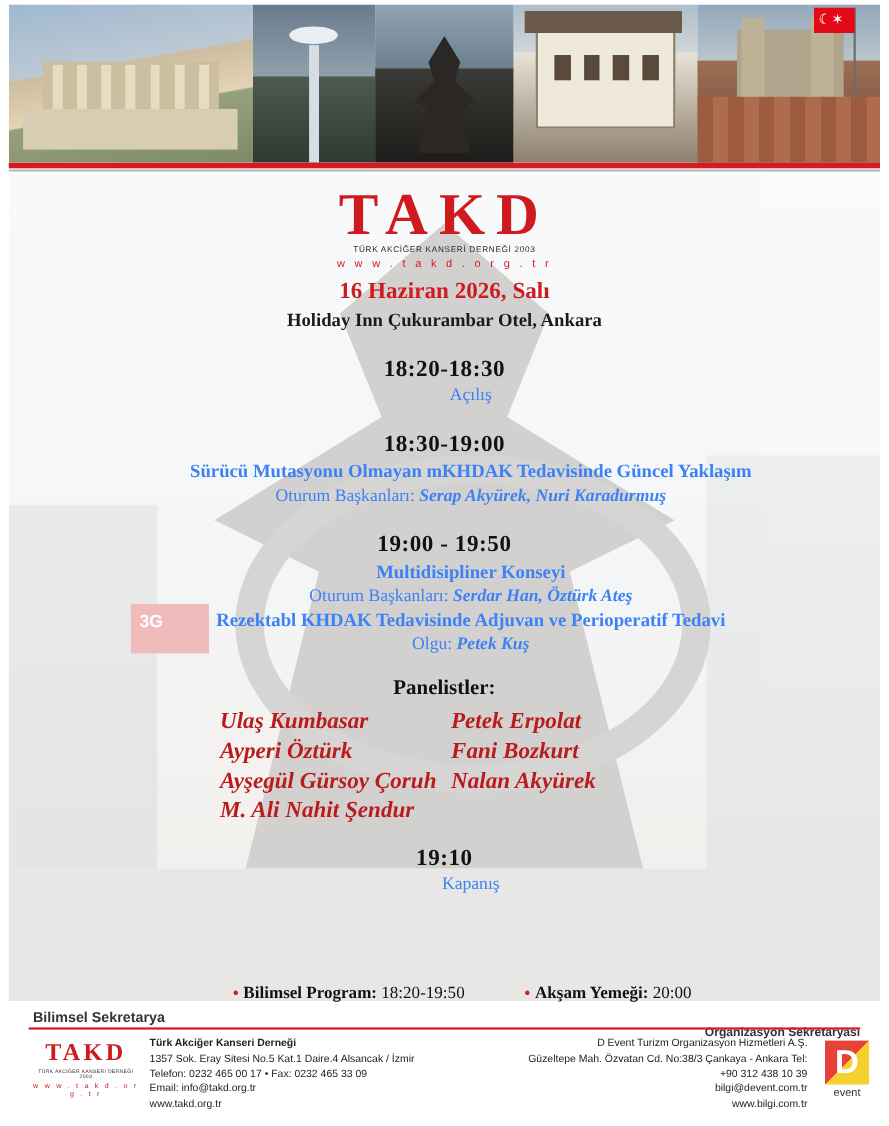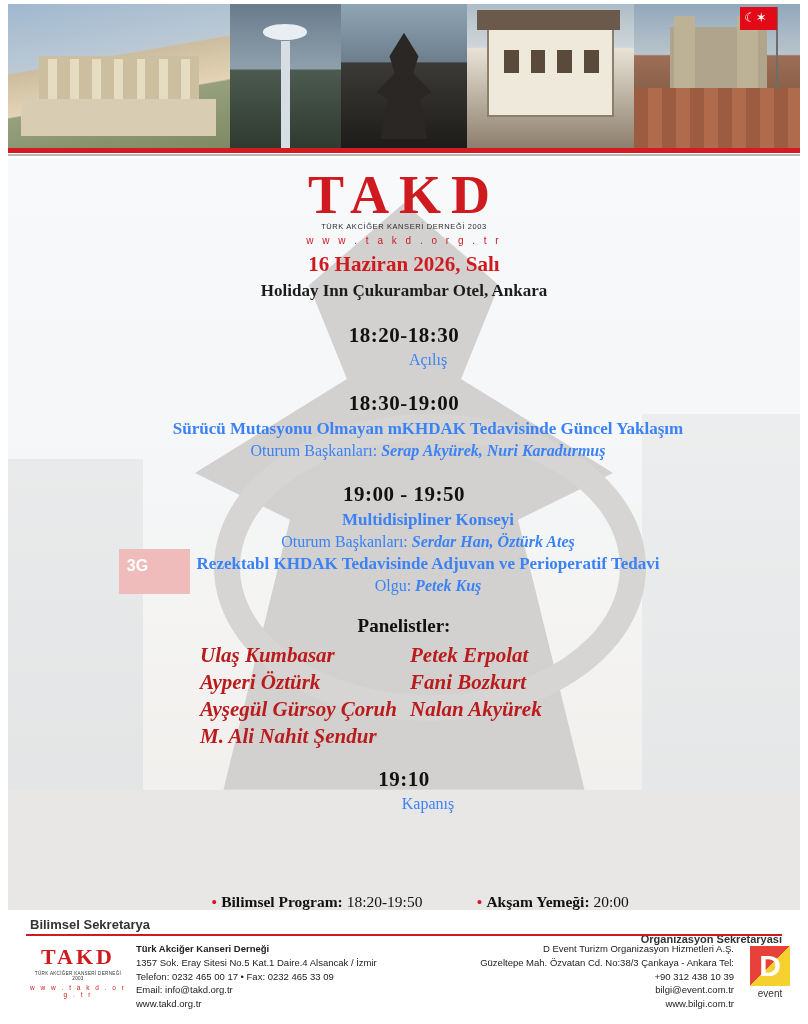--- a/index.html
+++ b/index.html
@@ -472,21 +472,21 @@
       <div>1357 Sok. Eray Sitesi No.5 Kat.1 Daire.4 Alsancak / İzmir</div>
       <div>Telefon: 0232 465 00 17 • Fax: 0232 465 33 09</div>
       <div>Email: info@takd.org.tr</div>
       <div>www.takd.org.tr</div>
     </div>
 
     <div class="f-right">
       <div>D Event Turizm Organizasyon Hizmetleri A.Ş.</div>
       <div>Güzeltepe Mah. Özvatan Cd. No:38/3 Çankaya - Ankara  Tel:</div>
       <div>+90 312 438 10 39</div>
-      <div>bilgi@event.com.tr</div>
+      <div>bilgi@devent.com.tr</div>
       <div>www.bilgi.com.tr</div>
     </div>
 
     <div class="d-logo">
       <div class="box">D</div>
       <div class="lbl">event</div>
     </div>
   </div>
 
 </div>

